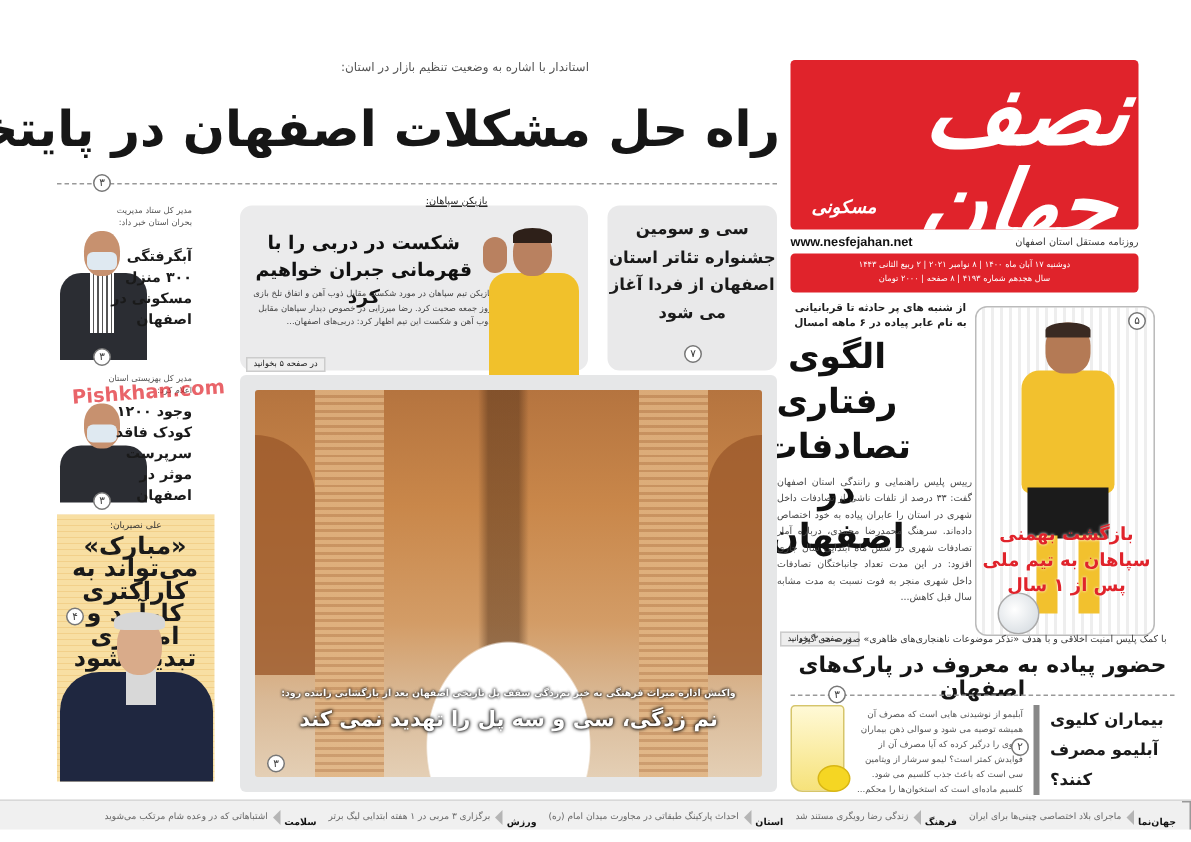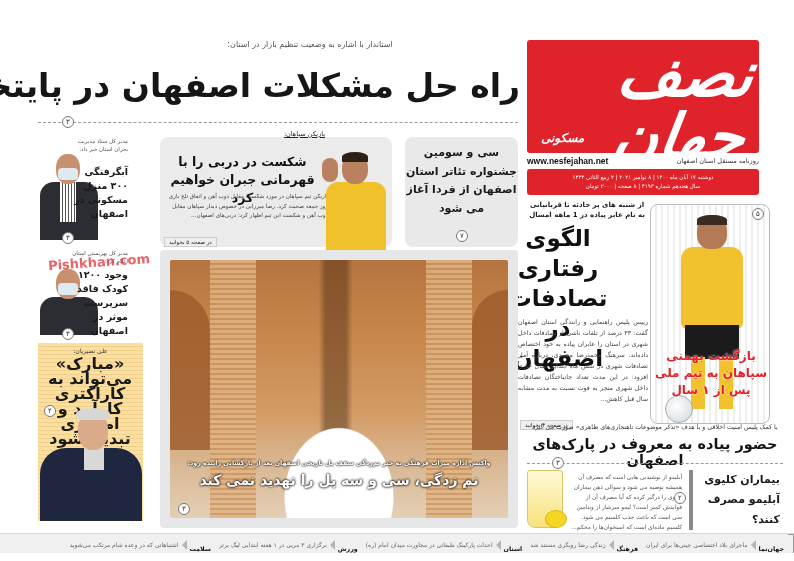--- a/index.html
+++ b/index.html
@@ -33,21 +33,21 @@
   .player-hair { position: absolute; left: 24px; top: 0; width: 30px; height: 10px; background: #3a2a22; border-radius: 50% 50% 0 0; }
   .player-shirt { position: absolute; left: 8px; top: 32px; width: 62px; height: 82px; background: #f2c12e; border-radius: 12px 12px 6px 6px; }
   .player-shorts { position: absolute; left: 12px; top: 110px; width: 54px; height: 34px; background: #1b1b1b; }
   .player-leg { position: absolute; top: 142px; width: 14px; height: 52px; background: #f2c12e; }
   .ball { position: absolute; left: 14px; top: 190px; width: 28px; height: 28px; border-radius: 50%; background: radial-gradient(circle at 40% 40%, #ffffff, #cfd6dc); border: 1px solid #aaa; }
   .player-caption { left: 652px; top: 348px; width: 118px; text-align: center; font-size: 12px; font-weight: bold; color: #e0232b; line-height: 17px; text-shadow: 0 0 2px #fff; }
 
   .parks-kicker { left: 527px; top: 423px; width: 256px; text-align: center; font-size: 6.3px; color: #333; }
   .parks-title { left: 527px; top: 436px; width: 256px; text-align: center; font-size: 14.5px; font-weight: bold; color: #151515; }
   .parks-rule { left: 527px; top: 463px; width: 256px; border-top: 1px dashed #999; }
-  .lemon-title { left: 700px; top: 470px; width: 80px; text-align: right; font-size: 11px; font-weight: bold; line-height: 20px; color: #1a1a1a; }
+  .lemon-title { left: 700px; top: 470px; width: 80px; text-align: left; font-size: 11px; font-weight: bold; line-height: 20px; color: #1a1a1a; }
   .lemon-bar { left: 689px; top: 470px; width: 4px; height: 60px; background: #888; }
   .lemon-body { left: 570px; top: 472px; width: 112px; font-size: 5.8px; color: #555; line-height: 10px; text-align: right; }
   .lemon-glass { left: 527px; top: 470px; width: 36px; height: 58px; background: linear-gradient(180deg, #fff9d6, #f6e27a); border: 1px solid #d6c56a; border-radius: 3px 3px 8px 8px; }
   .lemon-fruit { left: 545px; top: 510px; width: 22px; height: 18px; background: #f5d623; border-radius: 50%; border: 1px solid #d8b614; }
 
   
   .theatre-box { left: 405px; top: 137px; width: 113px; height: 110px; background: #e9e9ea; border-radius: 8px; }
   .theatre-title { left: 405px; top: 144px; width: 113px; text-align: center; font-size: 11px; font-weight: bold; color: #1a1a1a; line-height: 18.5px; }
   .derby-box { left: 160px; top: 137px; width: 232px; height: 110px; background: #ebebec; border-radius: 8px; }
   .derby-kicker { left: 160px; top: 130px; width: 165px; font-size: 6.5px; color: #222; text-decoration: underline; }
@@ -116,21 +116,21 @@
 <div class="abs dateband">
   <div>دوشنبه ۱۷ آبان ماه ۱۴۰۰ | ۸ نوامبر ۲۰۲۱ | ۲ ربیع الثانی ۱۴۴۳</div>
   <div>سال هجدهم شماره ۴۱۹۳ | ۸ صفحه | ۲۰۰۰ تومان</div>
 </div>
 
 <div class="abs kicker">استاندار با اشاره به وضعیت تنظیم بازار در استان:</div>
 <div class="abs headline">راه حل مشکلات اصفهان در پایتخت نیست</div>
 <div class="abs rule-dots"></div>
 <div class="abs pgnum" style="left:62px;top:116px;">۳</div>
 
-<div class="abs acc-kicker" style="left:527px;width:120px;">از شنبه های پر حادثه تا قربانیانی به نام عابر پیاده در 1 ماهه امسال</div>
+<div class="abs acc-kicker" style="left:527px;width:120px;">از شنبه های پر حادثه تا قربانیانی به نام عابر پیاده در ۶ ماهه امسال</div>
 <div class="abs acc-title">الگوی رفتاری تصادفات در اصفهان</div>
 <div class="abs acc-body">رییس پلیس راهنمایی و رانندگی استان اصفهان گفت: ۳۳ درصد از تلفات ناشی از تصادفات داخل شهری در استان را عابران پیاده به خود اختصاص داده‌اند. سرهنگ محمدرضا محمدی، درباره آمار تصادفات شهری در شش ماه ابتدایی سال جاری افزود: در این مدت تعداد جانباختگان تصادفات داخل شهری منجر به فوت نسبت به مدت مشابه سال قبل کاهش...</div>
 <div class="abs" style="left:520px;top:412px;">
   <span class="more-tag">در صفحه ۳ بخوانید</span>
 </div>
 
 <div class="abs player-box">
   <div class="player-figure">
     <div class="player-shirt"></div>
     <div class="player-head"></div>

